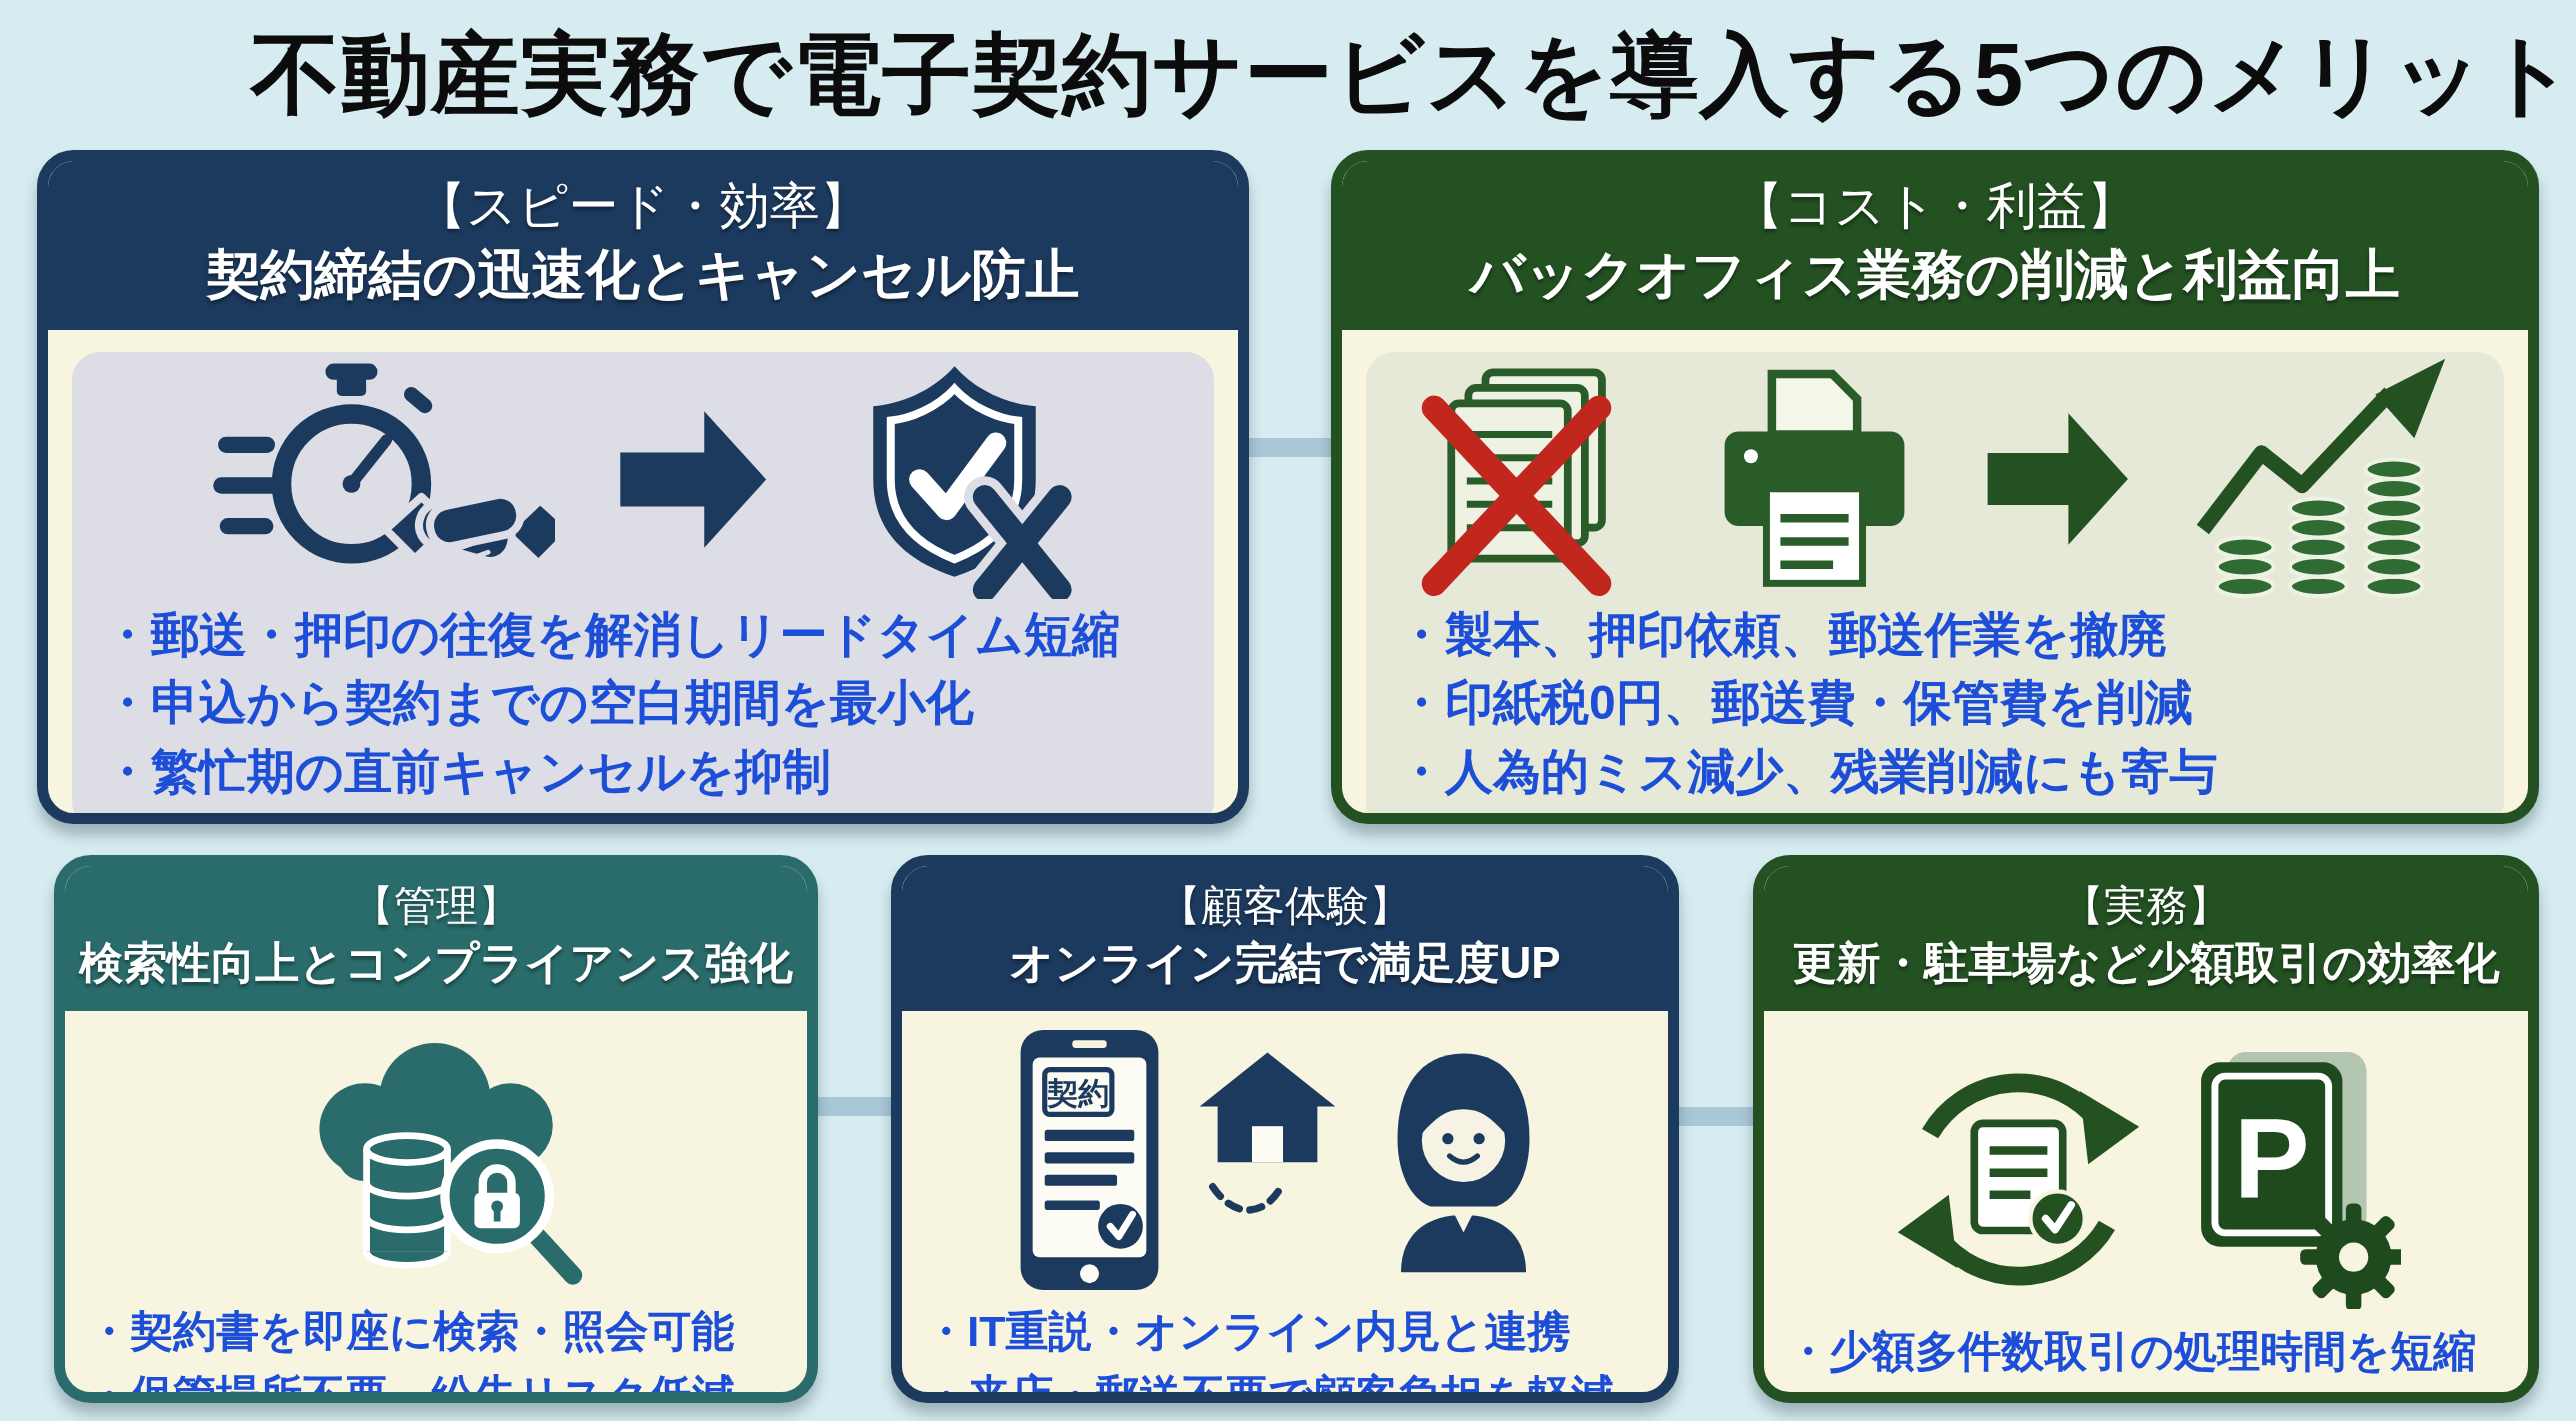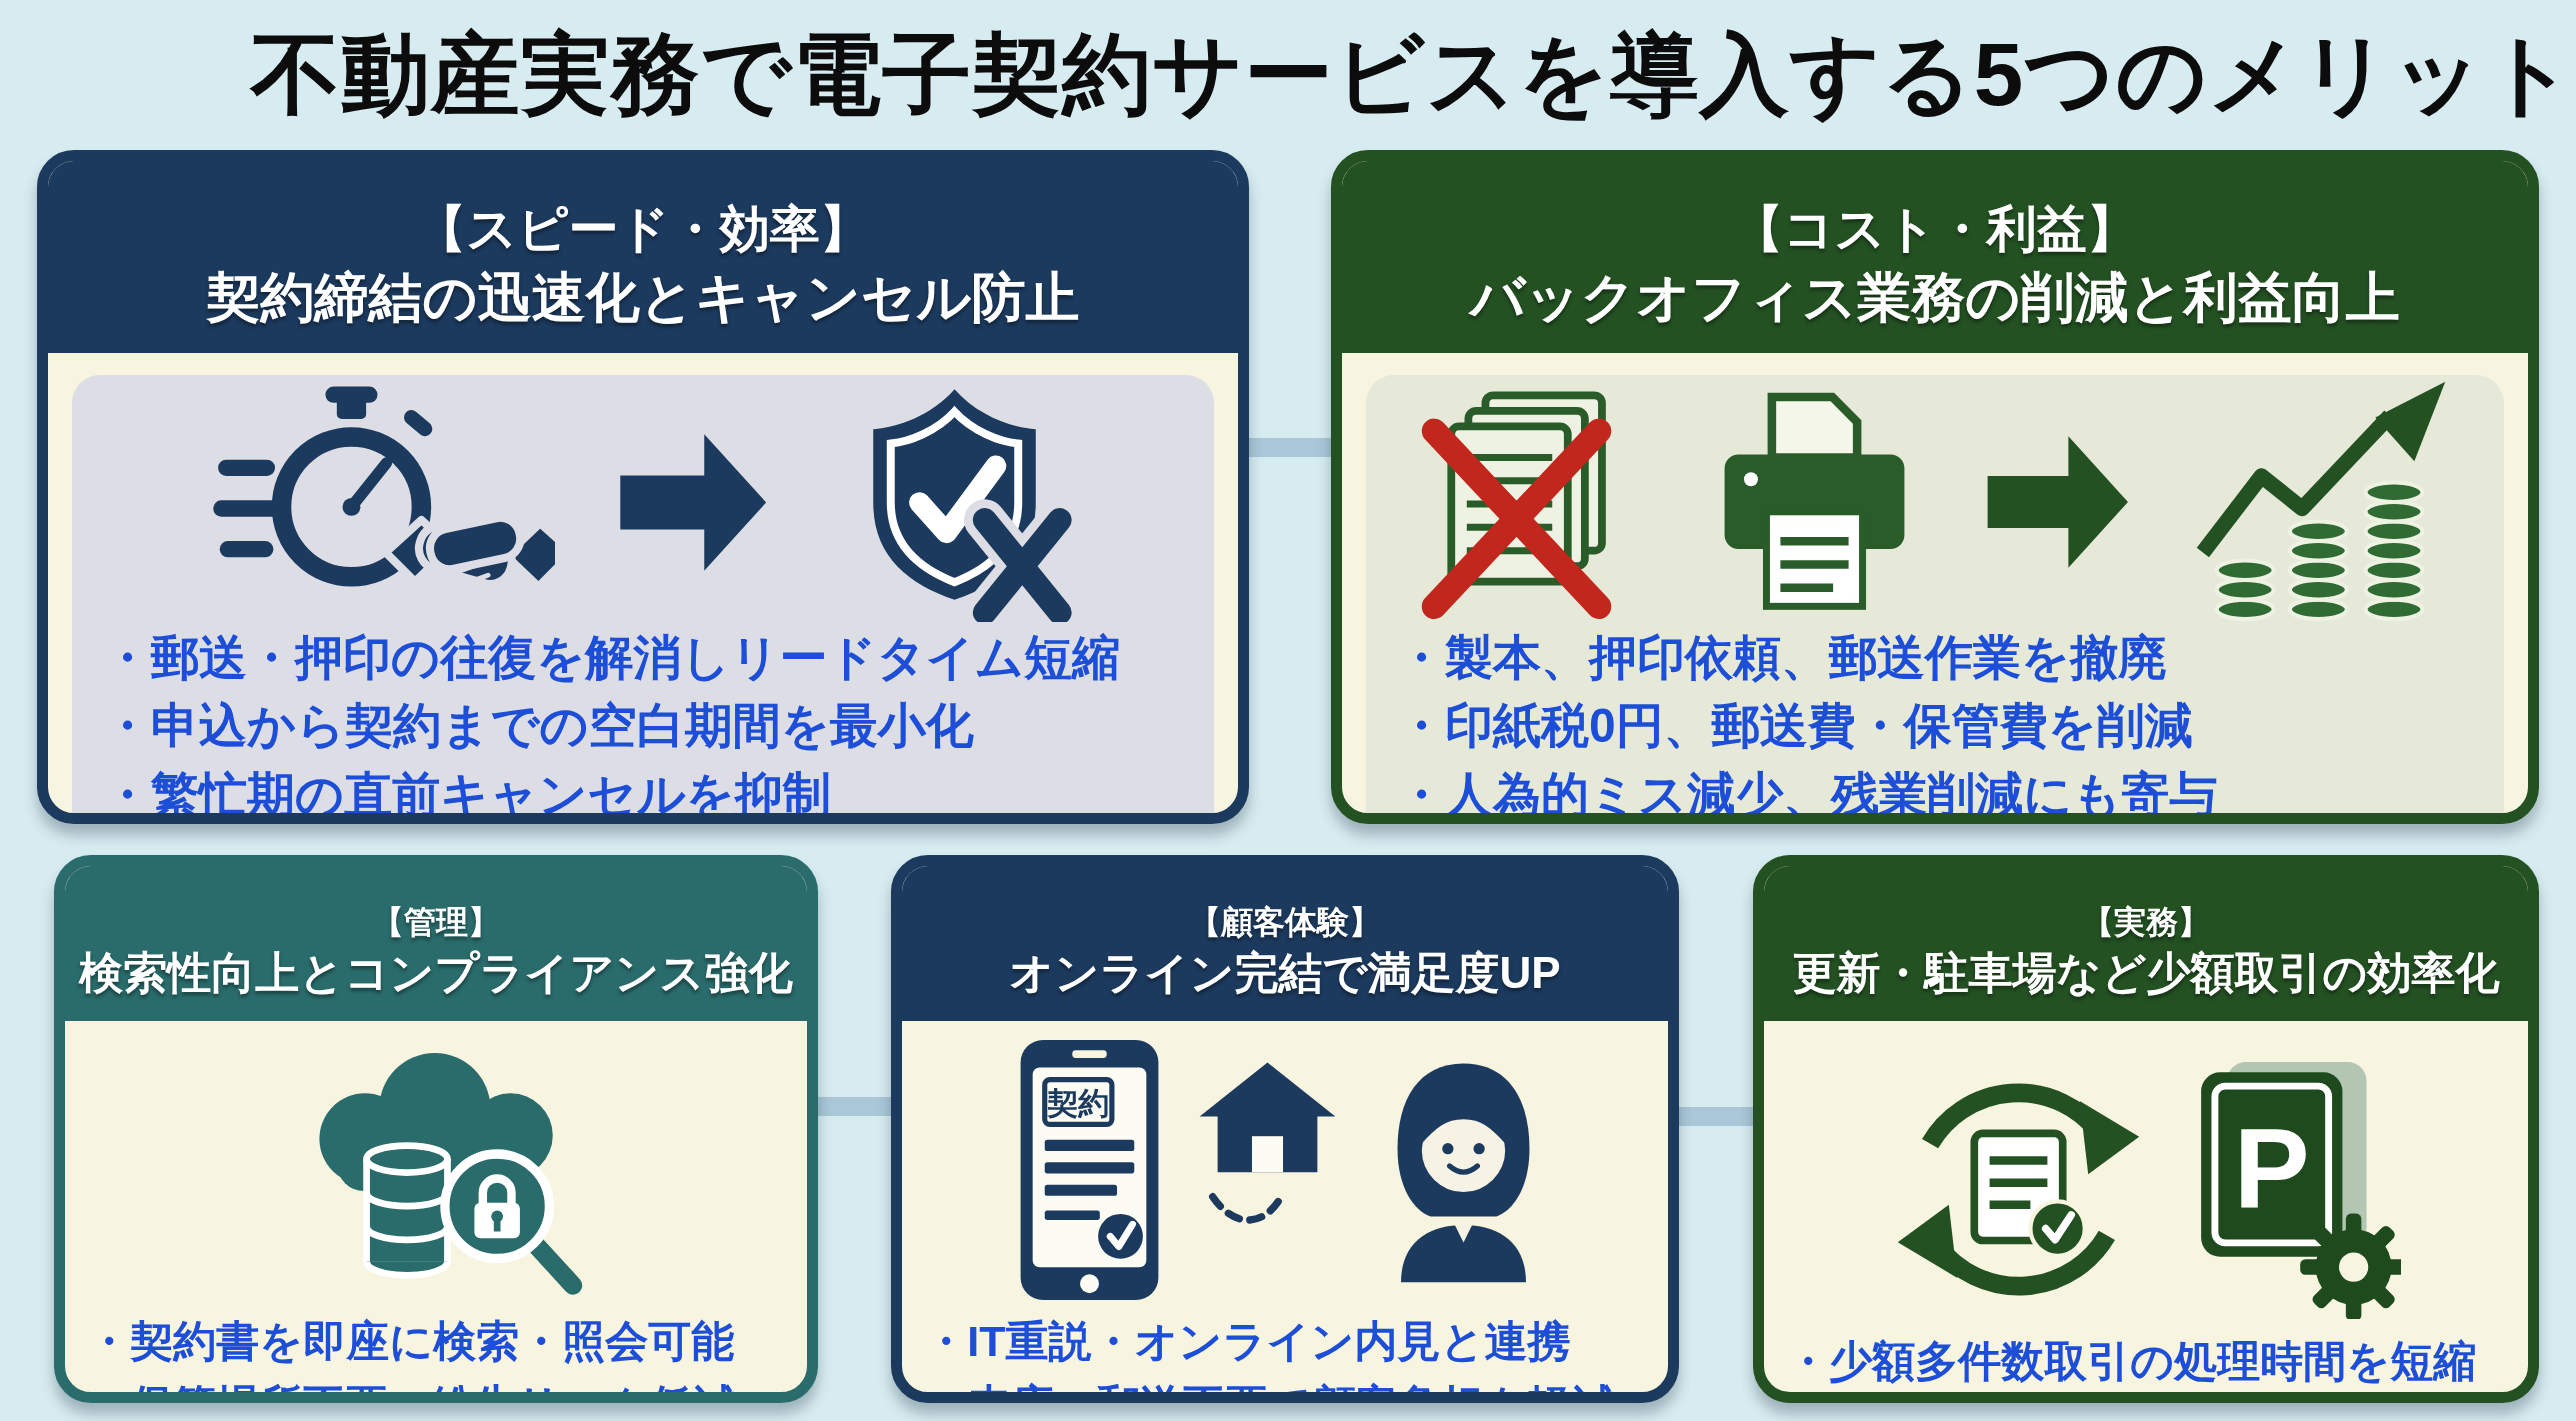--- a/index.html
+++ b/index.html
@@ -31,23 +31,23 @@
   .c5{left:1753px;top:855px;width:786px; height:548px;border-color:#235122;gap:20px;}
 
   .hdr{
     margin:-1.9px -1.9px 0 -1.9px;border-radius:24px 24px 0 0;color:#ffffff;
     text-align:center;padding:15px 7.4px 20.4px;line-height:1.3;
     text-shadow:0 2.8px 3.7px rgba(0,0,0,.4);
   }
   .c1 .hdr,.c4 .hdr{background:#1c3a5e;}
   .c2 .hdr,.c5 .hdr{background:#235122;}
   .c3 .hdr{background:#2a6b6b;}
-  .tag{font-size:50px;font-weight:700;margin-top:23px;}
+  .tag{font-size:50px;font-weight:400;}
   .heading{font-size:54px;font-weight:800;white-space:nowrap;}
-  .c3 .tag,.c4 .tag,.c5 .tag{font-size:32px;}
+  .c3 .tag,.c4 .tag,.c5 .tag{font-size:42px;}
   .c3 .heading,.c4 .heading,.c5 .heading{font-size:44px;}
 
   .body{flex:1;display:flex;flex-direction:column;padding:22px 24px 24px;}
   .c3 .body,.c4 .body,.c5 .body{padding:9.3px 18.5px 20.4px;}
 
   .panel{
     flex:1;border-radius:28px;padding:5.6px 31px 24px;
     display:flex;flex-direction:column;
   }
   .c1 .panel{background:#dcdde5;}

